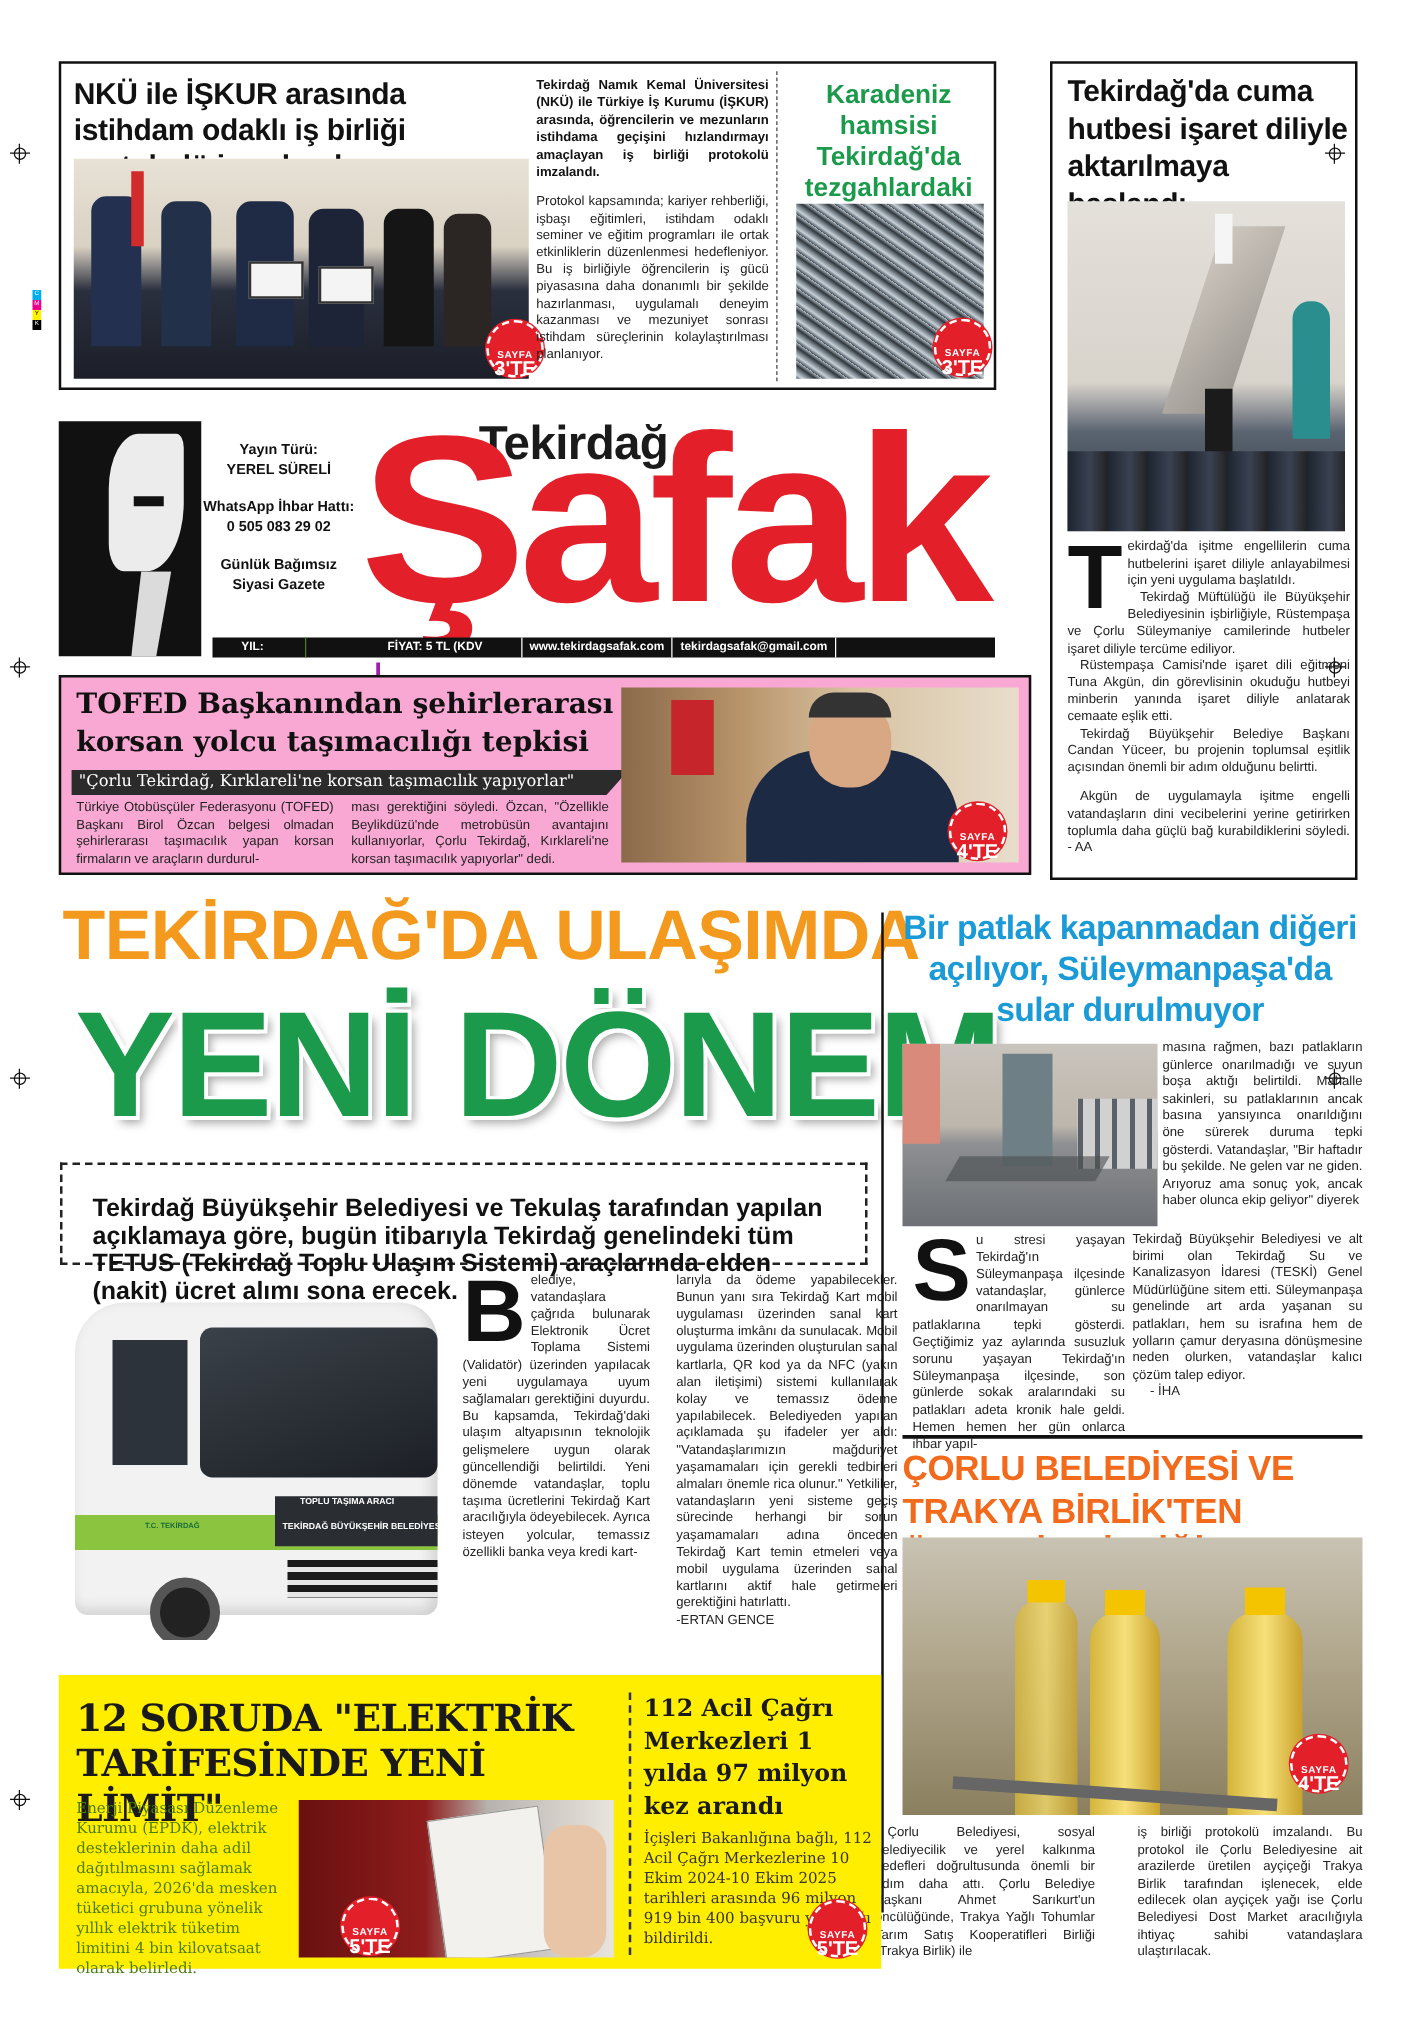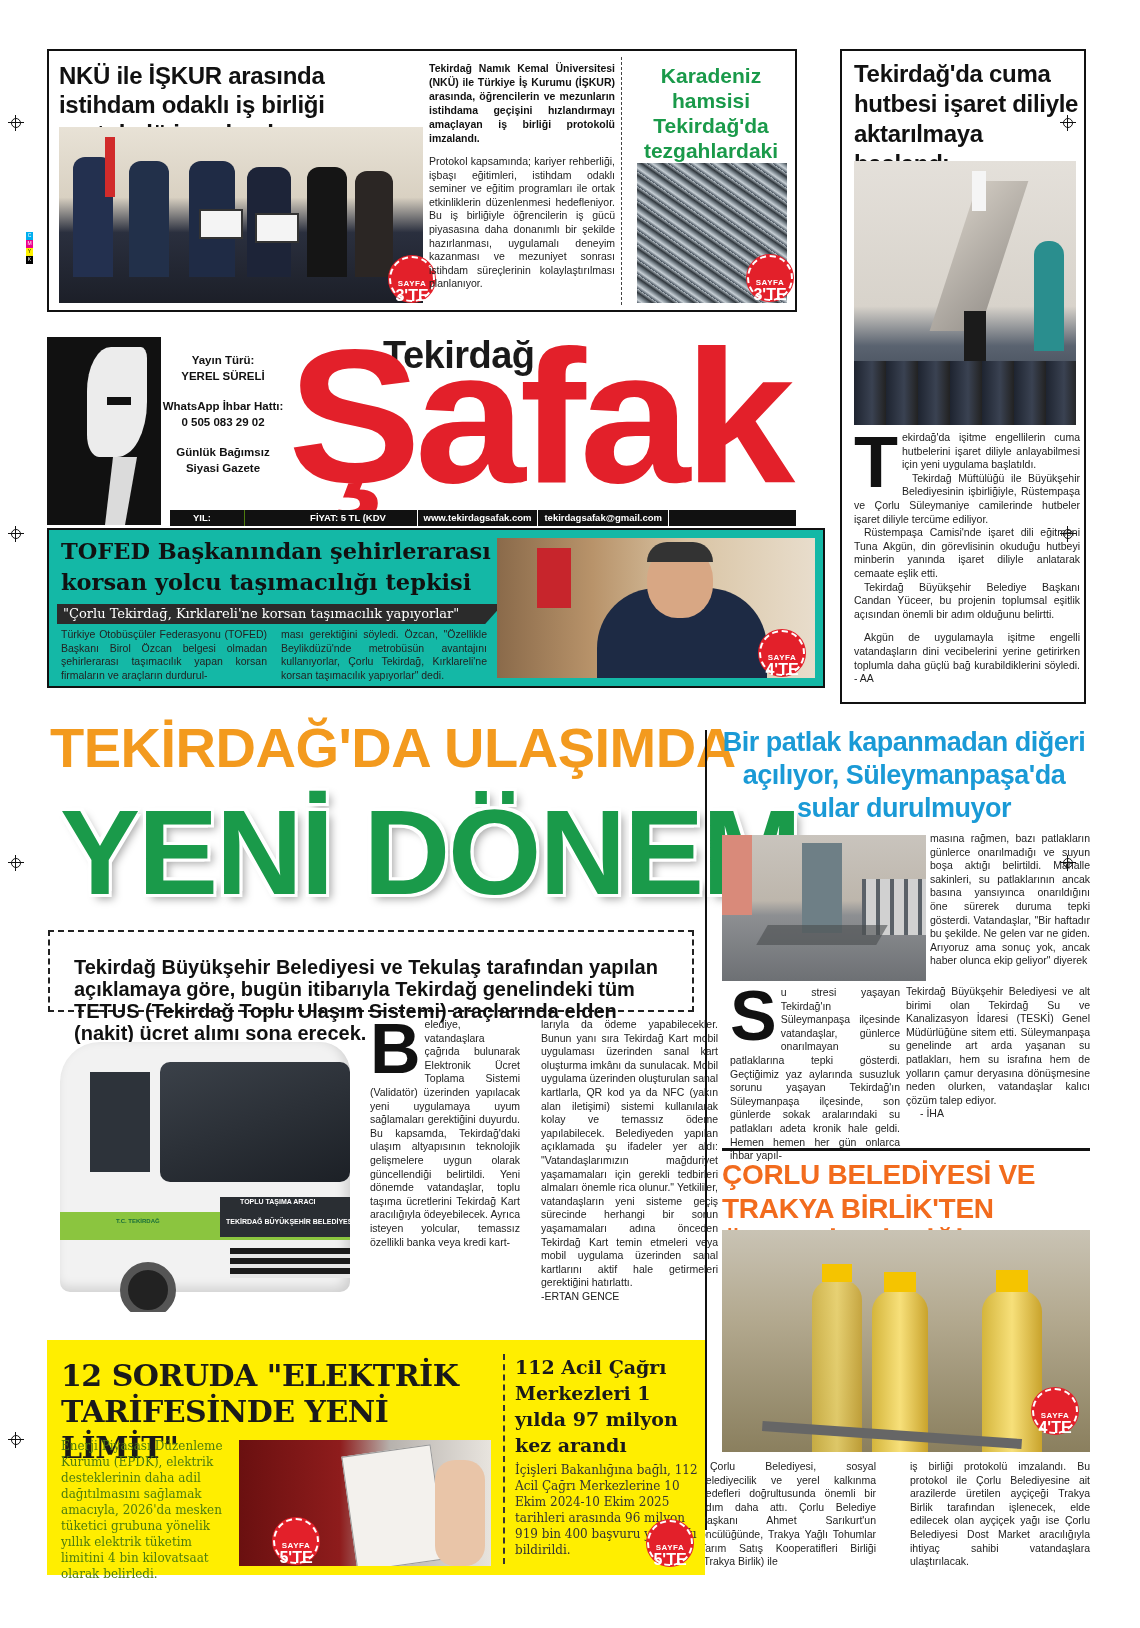--- a/index.html
+++ b/index.html
@@ -121,21 +121,21 @@
 <div class="abs cond" style="left:288px;top:326px;font-size:190px;line-height:180px;font-weight:bold;color:#e3202a;letter-spacing:-6px;transform:scaleX(1.05);transform-origin:left;">Şafak</div>
 <div class="abs" style="left:170px;top:510px;width:626px;height:16px;background:#111;color:#fff;display:flex;font-size:9.5px;font-weight:bold;line-height:16px;">
   <span style="padding:0 23px;border-right:1px solid #4d7c0f;">YIL: 32</span>
   <span style="padding:12px 6px;border-right:3px solid #a21caf;margin-top:20px;">SAYI: 9427</span>
   <span style="padding:0 6px;border-right:1px solid #fff;">FİYAT: 5 TL (KDV DAHİL)</span>
   <span style="padding:0 6px;border-right:1px solid #fff;">www.tekirdagsafak.com</span>
   <span style="padding:0 6px;border-right:1px solid #fff;">tekirdagsafak@gmail.com</span>
   <span style="padding:16px 6px;">01 KASIM 2025 CUMARTESİ</span>
 </div>
 
-<div class="abs box" style="left:47px;top:528px;width:778px;height:160px;background:#14b8a6;">
+<div class="abs box" style="left:47px;top:540px;width:778px;height:160px;background:#f9a8d4;">
   <div class="abs serif" style="left:12px;top:6px;width:460px;font-size:22.5px;line-height:31px;font-weight:bold;">TOFED Başkanından şehirlerarası korsan yolcu taşımacılığı tepkisi</div>
   <div class="abs serif" style="left:8px;top:74px;width:446px;height:20px;background:#2b2b2b;color:#fff;font-size:13px;line-height:20px;padding-left:6px;clip-path:polygon(0 0,100% 0,96% 100%,0 100%);">"Çorlu Tekirdağ, Kırklareli'ne korsan taşımacılık yapıyorlar"</div>
   <div class="abs body-txt" style="left:232px;top:98px;width:206px;">ması gerektiğini söyledi. Özcan, "Özellikle Beylikdüzü'nde metrobüsün avantajını kullanıyorlar, Çorlu Tekirdağ, Kırklareli'ne korsan taşımacılık yapıyorlar" dedi.</div>
   <div class="abs body-txt" style="left:12px;top:98px;width:206px;">Türkiye Otobüsçüler Federasyonu (TOFED) Başkanı Birol Özcan belgesi olmadan şehirlerarası taşımacılık yapan korsan firmaların ve araçların durdurul-</div>
   <div class="photo" style="left:448px;top:8px;width:318px;height:140px;background:linear-gradient(90deg,#8a6a4a 0%,#b8936a 30%,#d9c4a4 60%,#e8ddcc 100%);">
     <div class="abs" style="left:40px;top:10px;width:34px;height:60px;background:#c7252c;"></div>
     <div class="abs" style="left:100px;top:50px;width:170px;height:90px;background:#1d2a44;border-radius:60px 60px 0 0;"></div>
     <div class="abs" style="left:150px;top:8px;width:66px;height:72px;background:#d8a784;border-radius:46%;"></div>
     <div class="abs" style="left:150px;top:4px;width:66px;height:20px;background:#333;border-radius:30px 30px 0 0;"></div>
   </div>

